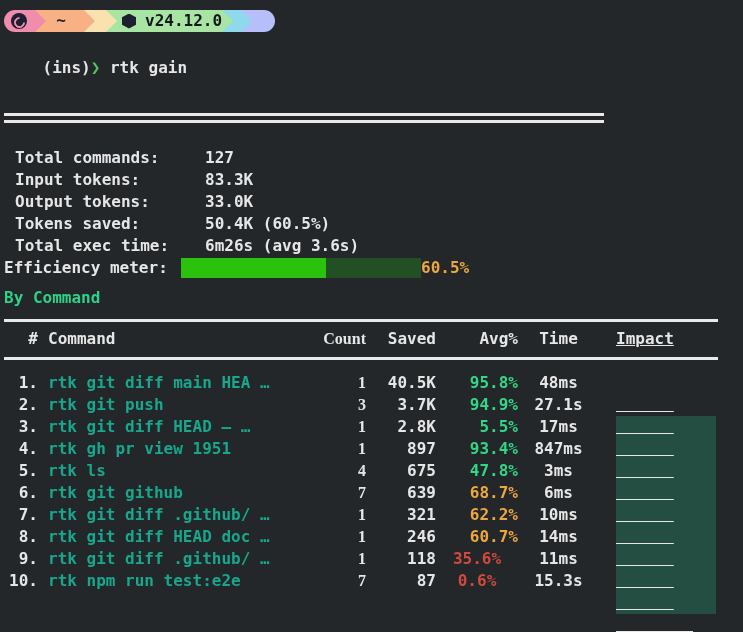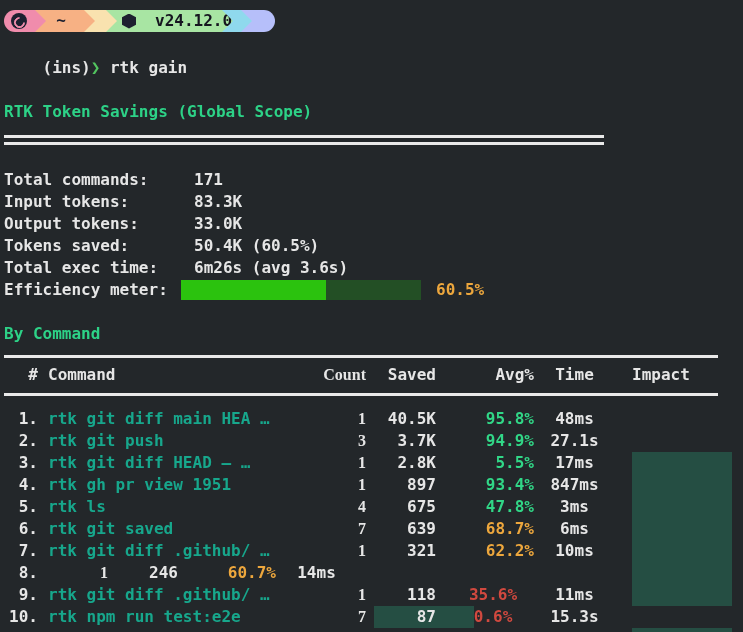--- a/index.html
+++ b/index.html
@@ -18,56 +18,56 @@
     font-size:16px; line-height:22px; font-weight:700; padding:0 4px;
   }
   
   .prompt-bar{margin-top:10px;height:22px;display:flex;align-items:stretch;}
   .seg{position:relative;display:flex;align-items:center;height:22px;
        clip-path:polygon(0 0,calc(100% - 11px) 0,100% 50%,calc(100% - 11px) 100%,0 100%);}
   .seg+.seg{margin-left:-11px;}
   .seg1{width:42px;background:var(--seg-pink);border-radius:11px 0 0 11px;z-index:6;justify-content:center;padding-right:12px;}
   .seg2{width:60px;background:var(--seg-peach);z-index:5;justify-content:center;padding-right:8px;color:var(--seg-icon-dark);}
   .seg3{width:33px;background:var(--seg-yellow);z-index:4;}
-  .seg4{width:127px;background:var(--seg-green);z-index:3;color:#15151f;padding-left:16px;gap:19px;}
+  .seg4{width:127px;background:var(--seg-green);z-index:3;color:#15151f;padding-left:16px;gap:9px;}
   .seg5{width:30px;background:var(--seg-sky);z-index:2;}
   .seg6{width:34px;background:var(--seg-lavender);z-index:1;border-radius:0 11px 11px 0;clip-path:none;}
   .os-icon{width:16px;height:16px;border-radius:50%;background:var(--seg-icon-dark);position:relative;}
   .os-icon::after{content:"";position:absolute;left:3px;top:4px;width:7px;height:7px;border-radius:50%;
       border:2px solid var(--seg-pink);border-right-color:transparent;transform:rotate(-45deg);}
   .hex-icon{width:14px;height:15px;background:var(--seg-icon-dark);flex:none;
       clip-path:polygon(50% 0,100% 25%,100% 75%,50% 100%,0 75%,0 25%);}
   
   .prompt-line{margin-top:3px;white-space:pre;}
   .chev{color:var(--prompt-chevron-green);}
   
   .title{color:var(--title-green);}
   .dbl-line{margin-top:12px;width:600px;height:10px;border-top:3px solid var(--line-white);border-bottom:3px solid var(--line-white);}
   .stats{margin-top:24px;}
   .stat-row{display:flex;height:22px;align-items:center;}
-  .stat-label{width:190px;flex:none;}
+  .stat-label{width:190px;flex:none;margin-left:11px;}
   .eff-label{width:177px;flex:none;}
   .meter{width:240px;height:20px;background:var(--meter-dark);flex:none;}
   .meter-fill{height:100%;background:var(--meter-bright);}
-  .meter-val{margin-left:15px;color:var(--pct-orange);}
-  .section-title{margin-top:22px;color:var(--title-green);}
+  .meter-val{color:var(--pct-orange);}
+  .section-title{margin-top:8px;color:var(--title-green);}
   .hline{width:714px;height:3px;background:var(--line-white);}
   .hline.top{margin-top:10px;}
   
   .trow{display:flex;height:22px;align-items:center;white-space:pre;}
   .hdr{padding:6px 0 7px 0;height:35px;}
   .c-num{width:34px;text-align:right;flex:none;}
   .c-gap1{width:10px;flex:none;}
   .c-cmd{width:258px;flex:none;overflow:hidden;}
   .c-count{width:60px;text-align:right;flex:none;font-family:Liberation Serif, serif;}
   .c-saved{width:70px;text-align:right;flex:none;}
-  .c-avg{width:82px;text-align:right;flex:none;margin-left:16px;}
+  .c-avg{width:82px;text-align:right;flex:none;}
   .c-time{width:81px;text-align:center;flex:none;}
   .c-gap2{width:17px;flex:none;}
-  .c-impact{width:100px;flex:none;height:22px;}
+  .c-impact{width:100px;flex:none;height:22px;text-decoration:underline;}
   .rows{padding-top:12px;}
   .cmd-text{color:var(--command-teal);}
   .pct-green{color:var(--pct-green);}
   .pct-orange{color:var(--pct-orange);}
   .pct-red{color:var(--pct-red);text-align:center;}
   .impact-bar{width:100%;height:100%;background:var(--impact-dark);}
   .impact-fill{height:100%;background:var(--impact-bright);}
 </style>
 </head>
 <body>
@@ -87,27 +87,26 @@
       <span>v24.12.0</span>
     </span>
     <span class="seg seg5"></span>
     <span class="seg seg6"></span>
   </div>
 
   <div class="prompt-line">
     <span>(ins)</span><span class="chev">❯</span><span> rtk gain</span>
   </div>
 
-  <div class="title">RTK Token Savings (Global Scope)</div>
   <div class="dbl-line"></div>
 
   <div class="stats">
     <div class="stat-row">
       <span class="stat-label">Total commands:</span>
-      <span>171</span>
+      <span>127</span>
     </div>
     <div class="stat-row">
       <span class="stat-label">Input tokens:</span>
       <span>83.3K</span>
     </div>
     <div class="stat-row">
       <span class="stat-label">Output tokens:</span>
       <span>33.0K</span>
     </div>
     <div class="stat-row">
@@ -220,21 +219,21 @@
     <span class="c-impact">
       <span class="impact-bar" style="display:block">
         <span class="impact-fill" style="display: block; width: 0px;"></span>
       </span>
     </span>
   </div>
 
   <div class="trow">
     <span class="c-num">6.</span>
     <span class="c-gap1"></span>
-    <span class="c-cmd cmd-text">rtk git saved</span>
+    <span class="c-cmd cmd-text">rtk git github</span>
     <span class="c-count">7</span>
     <span class="c-saved">639</span>
     <span class="c-avg pct-orange">68.7%</span>
     <span class="c-time">6ms</span>
     <span class="c-gap2"></span>
     <span class="c-impact">
       <span class="impact-bar" style="display:block">
         <span class="impact-fill" style="display: block; width: 0px;"></span>
       </span>
     </span>
@@ -252,20 +251,21 @@
     <span class="c-impact">
       <span class="impact-bar" style="display:block">
         <span class="impact-fill" style="display: block; width: 0px;"></span>
       </span>
     </span>
   </div>
 
   <div class="trow">
     <span class="c-num">8.</span>
     <span class="c-gap1"></span>
+    <span class="c-cmd cmd-text">rtk git diff HEAD doc …</span>
     <span class="c-count">1</span>
     <span class="c-saved">246</span>
     <span class="c-avg pct-orange">60.7%</span>
     <span class="c-time">14ms</span>
     <span class="c-gap2"></span>
     <span class="c-impact">
       <span class="impact-bar" style="display:block">
         <span class="impact-fill" style="display: block; width: 0px;"></span>
       </span>
     </span>

